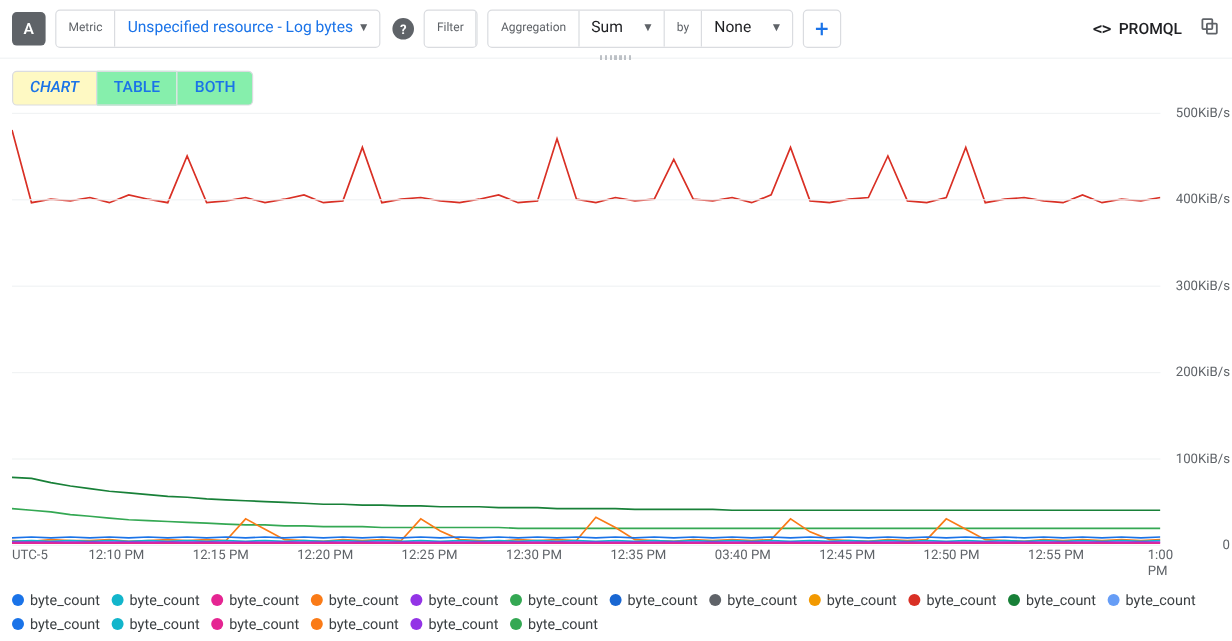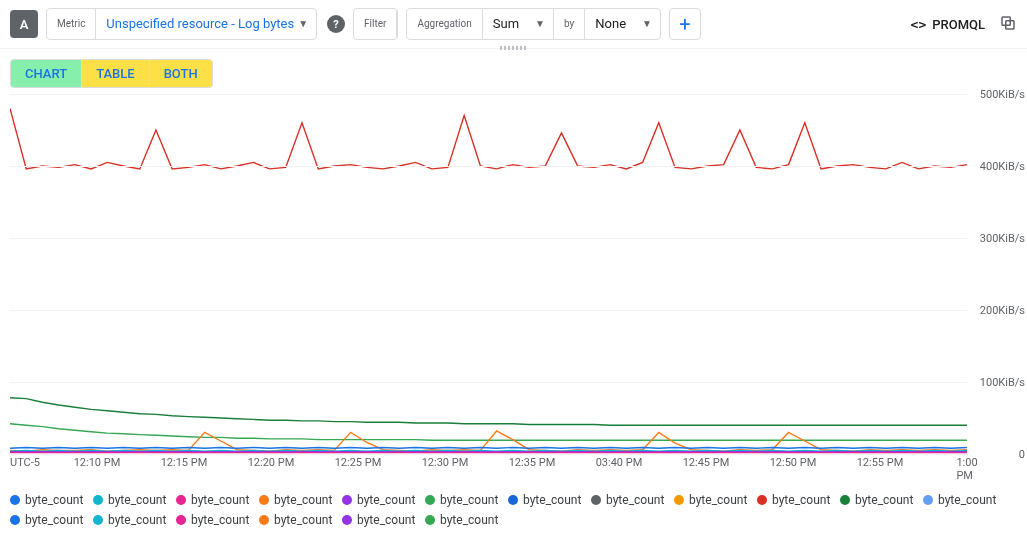--- a/index.html
+++ b/index.html
@@ -119,26 +119,26 @@
       gap: 0;
       padding: 10px 10px 6px;
     }
     .tab {
       border: 1px solid #dadce0;
       padding: 6px 14px;
       color: #1a73e8;
       font-weight: 500;
       font-size: 13px;
       cursor: pointer;
-      background: #fde047;
+      background: #86efac;
     }
     .tab:first-child { border-radius: 4px 0 0 4px; }
     .tab:nth-child(2) { border-left: none; border-right: none; }
     .tab:last-child { border-radius: 0 4px 4px 0; }
-    .tab.active { background: #86efac; }
+    .tab.active { background: #fef9c3; font-style: italic; }
     .chart-region {
       position: relative;
       height: 390px;
       padding-left: 10px;
       padding-right: 76px;
     }
     .y-labels {
       position: absolute;
       right: 2px;
       top: 0;

